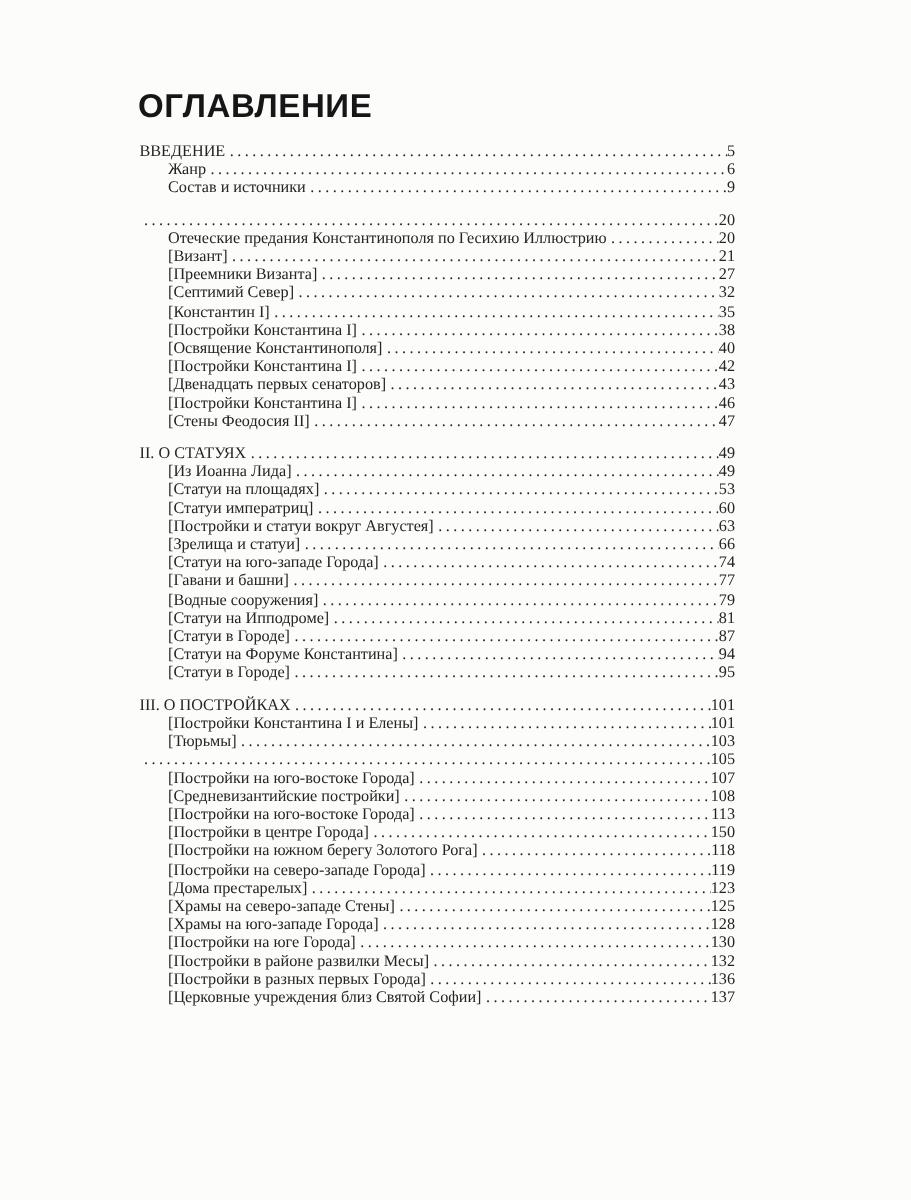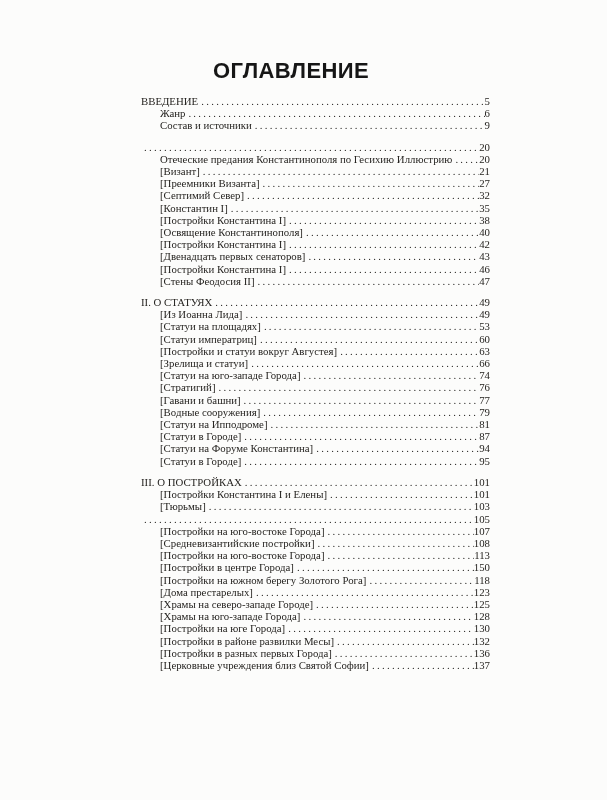--- a/index.html
+++ b/index.html
@@ -25,32 +25,30 @@
     width: 397px;
   }
   .title {
     font-family: "Liberation Sans", "DejaVu Sans", sans-serif;
     font-weight: 700;
     font-size: 22px;
     line-height: 26px;
     letter-spacing: 0.4px;
     color: var(--title);
     margin: 0 0 11px -1px;
-    text-align: center;
   }
   .toc {
     font-size: 10.8px;
     line-height: 12.2px;
   }
   .section + .section { margin-top: 9px; }
   .row {
     display: flex;
     align-items: center;
     white-space: nowrap;
-    margin-left: 48px;
   }
   .row.entry-row .label { padding-left: 19px; }
   .label { flex: 0 0 auto; }
   .dots {
     flex: 1 1 auto;
     overflow: hidden;
     white-space: nowrap;
     padding: 0 2px 0 3px;
     min-width: 8px;
   }
@@ -176,25 +174,20 @@
             <span class="label">[Зрелища и статуи]</span>
             <span class="dots"></span>
             <span class="pagenum">66</span>
           </div>
           <div class="row entry-row">
             <span class="label">[Статуи на юго-западе Города]</span>
             <span class="dots"></span>
             <span class="pagenum">74</span>
           </div>
           <div class="row entry-row">
-            <span class="label">[Стратигий]</span>
-            <span class="dots"></span>
-            <span class="pagenum">76</span>
-          </div>
-          <div class="row entry-row">
             <span class="label">[Гавани и башни]</span>
             <span class="dots"></span>
             <span class="pagenum">77</span>
           </div>
           <div class="row entry-row">
             <span class="label">[Водные сооружения]</span>
             <span class="dots"></span>
             <span class="pagenum">79</span>
           </div>
           <div class="row entry-row">
@@ -257,26 +250,31 @@
             <span class="label">[Постройки в центре Города]</span>
             <span class="dots"></span>
             <span class="pagenum">150</span>
           </div>
           <div class="row entry-row">
             <span class="label">[Постройки на южном берегу Золотого Рога]</span>
             <span class="dots"></span>
             <span class="pagenum">118</span>
           </div>
           <div class="row entry-row">
+            <span class="label">[Постройки на северо-западе Города]</span>
+            <span class="dots"></span>
+            <span class="pagenum">119</span>
+          </div>
+          <div class="row entry-row">
             <span class="label">[Дома престарелых]</span>
             <span class="dots"></span>
             <span class="pagenum">123</span>
           </div>
           <div class="row entry-row">
-            <span class="label">[Храмы на северо-западе Городе]</span>
+            <span class="label">[Храмы на северо-западе Стены]</span>
             <span class="dots"></span>
             <span class="pagenum">125</span>
           </div>
           <div class="row entry-row">
             <span class="label">[Храмы на юго-западе Города]</span>
             <span class="dots"></span>
             <span class="pagenum">128</span>
           </div>
           <div class="row entry-row">
             <span class="label">[Постройки на юге Города]</span>

